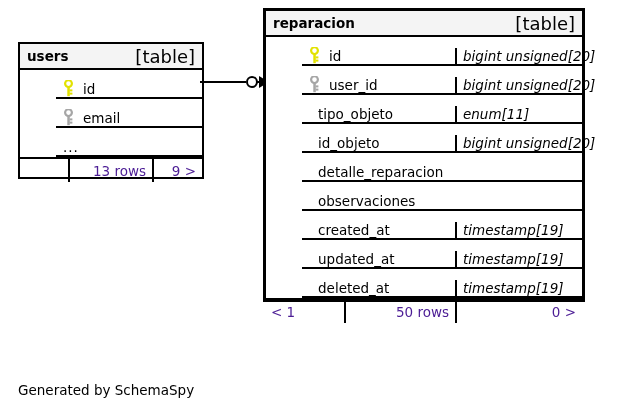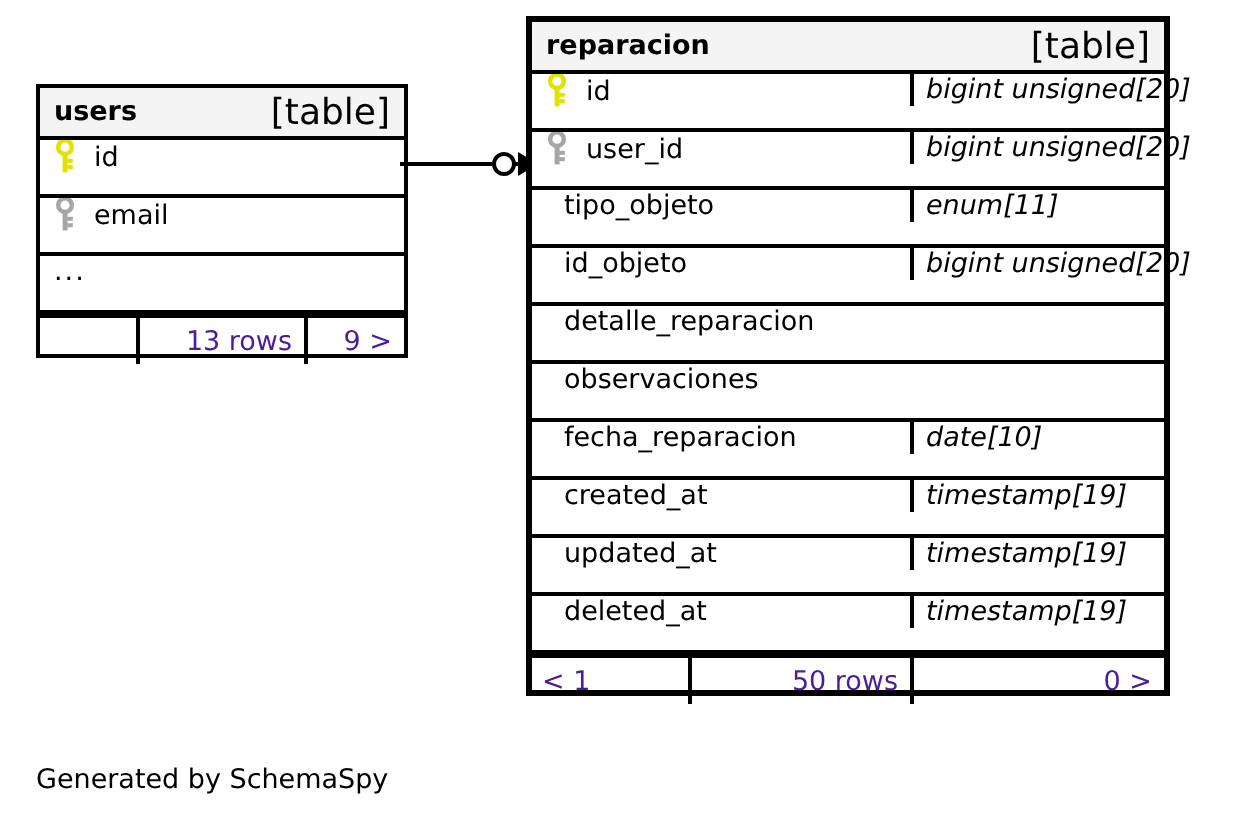--- a/index.html
+++ b/index.html
@@ -50,24 +50,25 @@
   .entity-kind {
     font-size: 18px;
     color: #000000;
     white-space: nowrap;
   }
 
   .rows { display: block; }
 
   .row {
     display: flex;
-    align-items: flex-start;
+    align-items: flex-end;
     border-bottom: 2px solid #000000;
     box-sizing: border-box;
     height: 29px;
+    margin-left: 36px;
   }
   .row:last-child { border-bottom: none; }
 
   .col-name {
     display: flex;
     align-items: center;
     flex: 1 1 auto;
     padding-left: 7px;
     box-sizing: border-box;
     min-width: 0;
@@ -142,21 +143,21 @@
   #entity-users {
     left: 18px;
     top: 42px;
     width: 186px;
     height: 137px;
   }
   #entity-reparacion {
     left: 263px;
     top: 8px;
     width: 322px;
-    height: 340px;
+    height: 294px;
   }
 
   
   .connector {
     position: absolute;
     left: 200px;
     top: 60px;
     width: 72px;
     height: 46px;
     overflow: visible;
@@ -304,28 +305,20 @@
           <span class="name-text">detalle_reparacion</span>
         </div>
       </div>
 
       <div class="row">
         <div class="col-name indent">
           <span class="name-text">observaciones</span>
         </div>
       </div>
 
-      <div class="row">
-        <div class="col-name indent">
-          <span class="name-text">fecha_reparacion</span>
-        </div>
-        <div class="col-type" style="width:127px">
-          <span class="type-text">date[10]</span>
-        </div>
-      </div>
 
       <div class="row">
         <div class="col-name indent">
           <span class="name-text">created_at</span>
         </div>
         <div class="col-type" style="width:127px">
           <span class="type-text">timestamp[19]</span>
         </div>
       </div>
 

